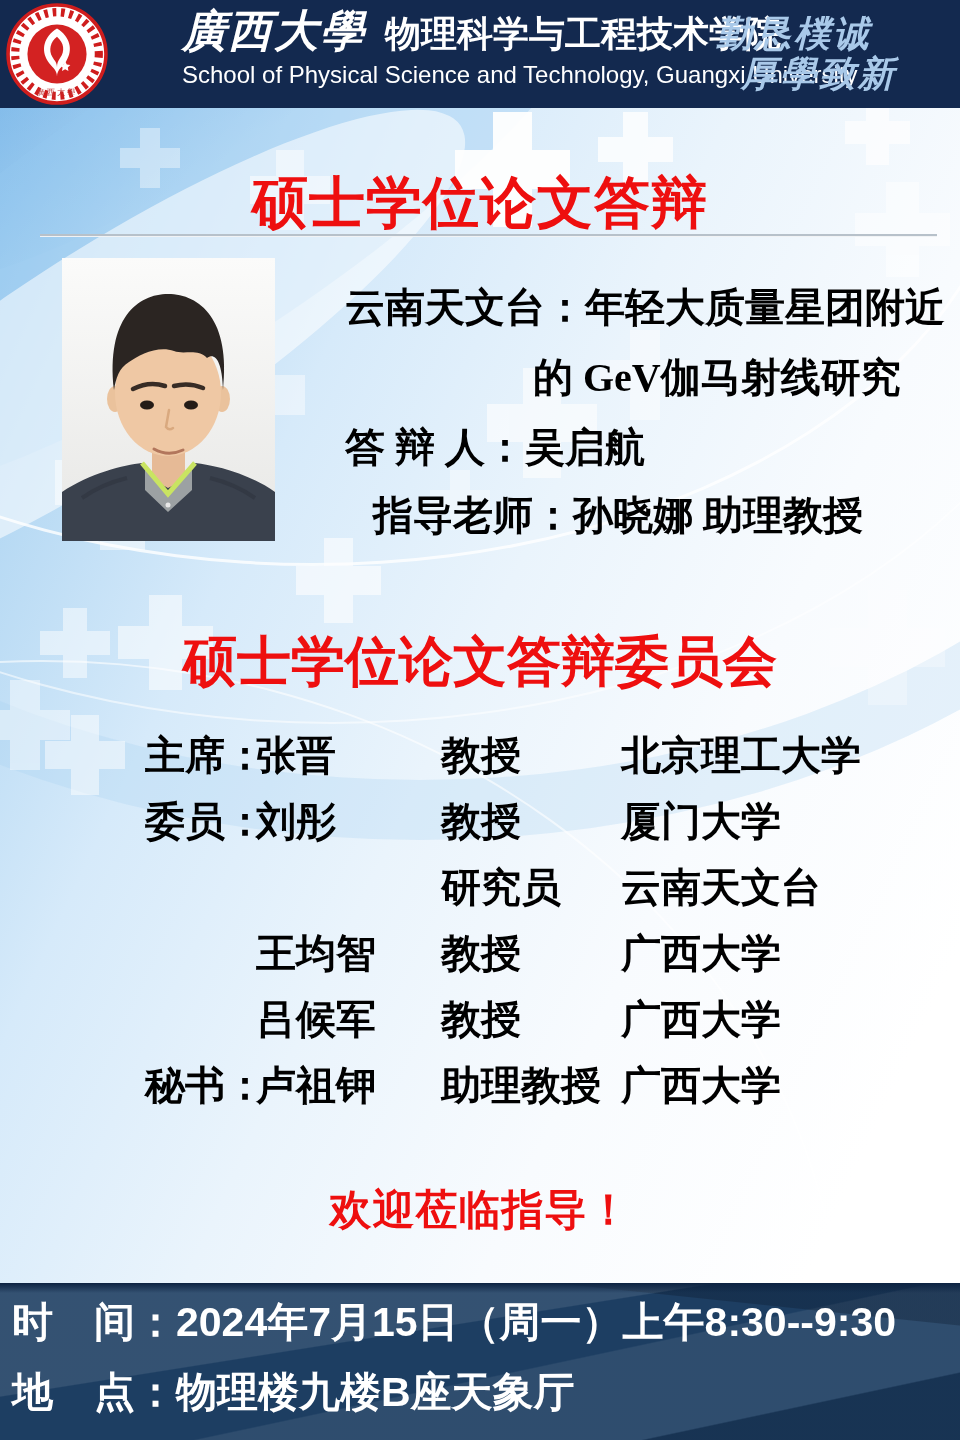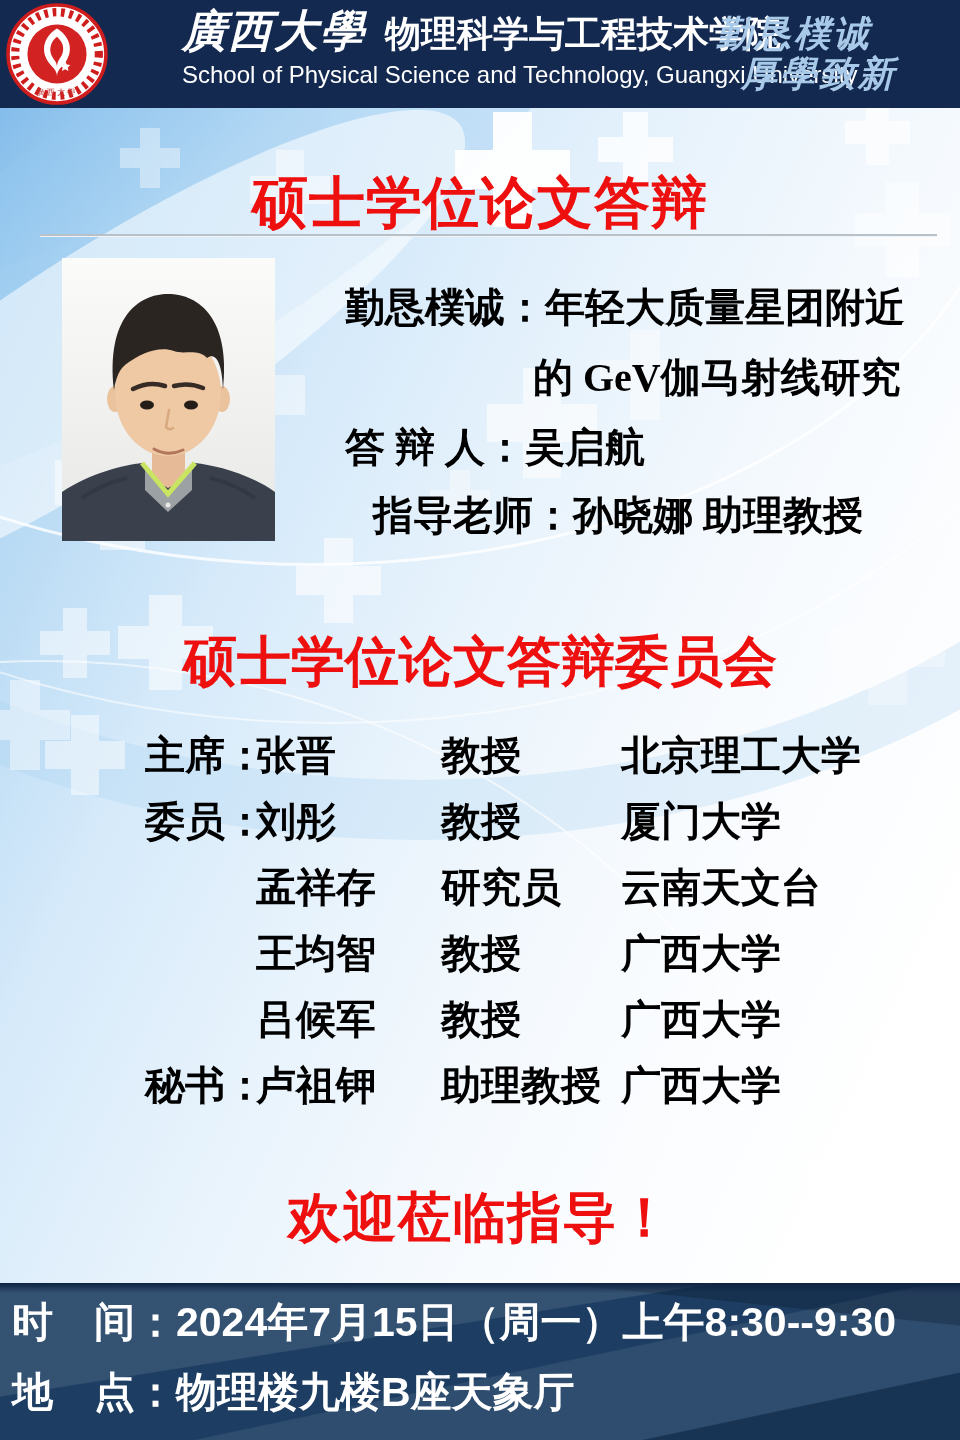--- a/index.html
+++ b/index.html
@@ -57,21 +57,21 @@
   .il4{top:226px;margin-left:28px;}
   .committee-title{top:626px;font-size:54px;}
   .committee{position:absolute;left:8px;top:722px;width:960px;color:#000;
              font-family:"Liberation Serif","DejaVu Serif",serif;font-weight:700;font-size:40px;}
   .c-row{position:relative;height:66px;}
   .c-row span{position:absolute;top:50%;transform:translateY(-50%);white-space:nowrap;}
   .c-role{left:137px;}
   .c-name{left:248px;}
   .c-title{left:424px;margin-left:9px;}
   .c-org{left:613px;}
-  .welcome{top:1182px;font-size:54px;letter-spacing:1px;}
+  .welcome{top:1182px;font-size:42px;letter-spacing:1px;}
 
   
   .footer{position:absolute;left:0;top:1283px;width:960px;height:162px;background:#1d3e62;
           color:#fff;font-weight:700;z-index:5;overflow:hidden;}
   .footer::before{content:"";position:absolute;inset:0;
      background:
        linear-gradient(171deg,rgba(255,255,255,.10) 0%,rgba(255,255,255,.10) 36%,rgba(0,0,0,0) 36.4%),
        linear-gradient(186deg,rgba(8,20,38,.30) 0%,rgba(8,20,38,.30) 16%,rgba(0,0,0,0) 16.4%),
        linear-gradient(168deg,rgba(0,0,0,0) 54%,rgba(255,255,255,.08) 54.4%,rgba(255,255,255,.08) 80%,rgba(10,24,44,.28) 80.4%);}
   .footer::after{content:"";position:absolute;left:0;top:0;width:100%;height:10px;
@@ -171,21 +171,21 @@
       <path d="M83,208 L106,236 L130,208 L130,232 L106,254 L83,232 Z" fill="#9ca1a3"></path>
       <circle cx="106" cy="247" r="2.5" fill="#e8e8e8"></circle>
       <path d="M80,205 L106,236 L133,205" stroke="#c9e462" stroke-width="5" fill="none"></path>
       <path d="M20,240 q20,-14 45,-20" stroke="#2e3440" stroke-width="4" fill="none" opacity=".6"></path>
       <path d="M193,240 q-20,-14 -45,-20" stroke="#2e3440" stroke-width="4" fill="none" opacity=".6"></path>
     </svg>
   </div>
 
   <div class="info">
     <div class="info-line il1">
-      <span>勤恳樸诚：</span><span>年轻大质量星团附近</span>
+      <span>云南天文台：</span><span>年轻大质量星团附近</span>
     </div>
     <div class="info-line il2">的 GeV伽马射线研究</div>
     <div class="info-line il3">
       <span>答 辩 人：</span><span>吴启航</span>
     </div>
     <div class="info-line il4">
       <span>指导老师：</span><span>孙晓娜 助理教授</span>
     </div>
   </div>
 
@@ -199,21 +199,20 @@
       <span class="c-org">北京理工大学</span>
     </div>
     <div class="c-row">
       <span class="c-role">委员：</span>
       <span class="c-name">刘彤</span>
       <span class="c-title">教授</span>
       <span class="c-org">厦门大学</span>
     </div>
     <div class="c-row">
       <span class="c-role"></span>
-      <span class="c-name">孟祥存</span>
       <span class="c-title">研究员</span>
       <span class="c-org">云南天文台</span>
     </div>
     <div class="c-row">
       <span class="c-role"></span>
       <span class="c-name">王均智</span>
       <span class="c-title">教授</span>
       <span class="c-org">广西大学</span>
     </div>
     <div class="c-row">

